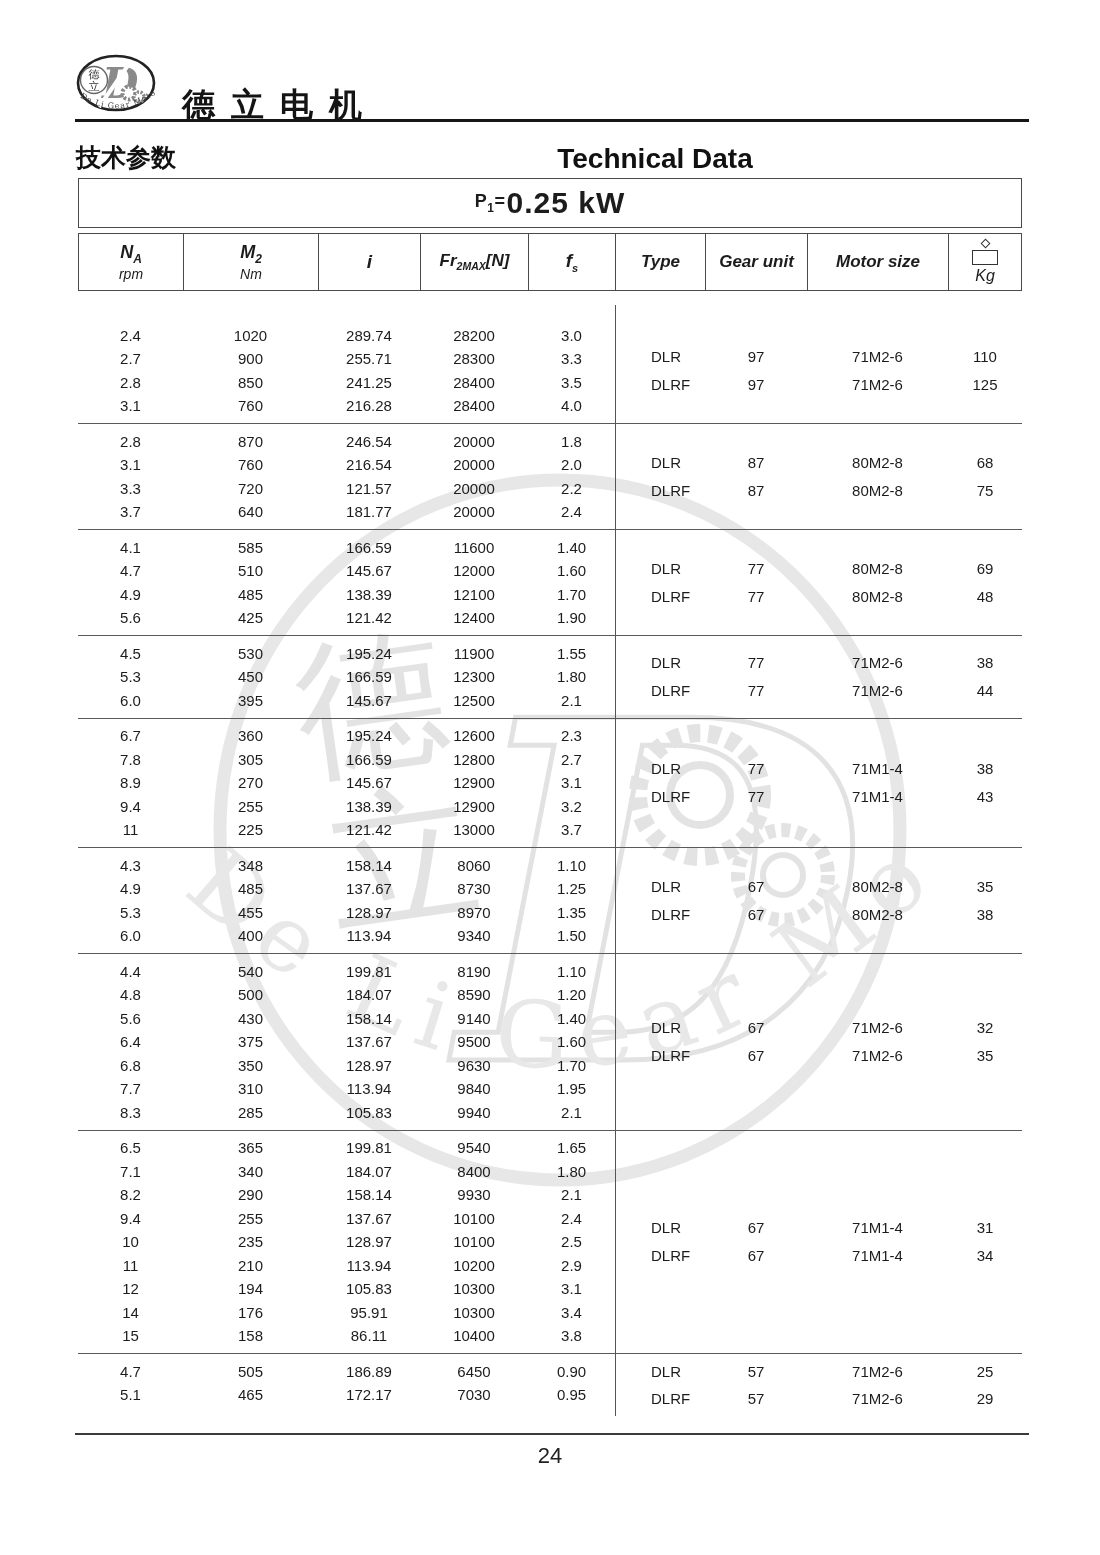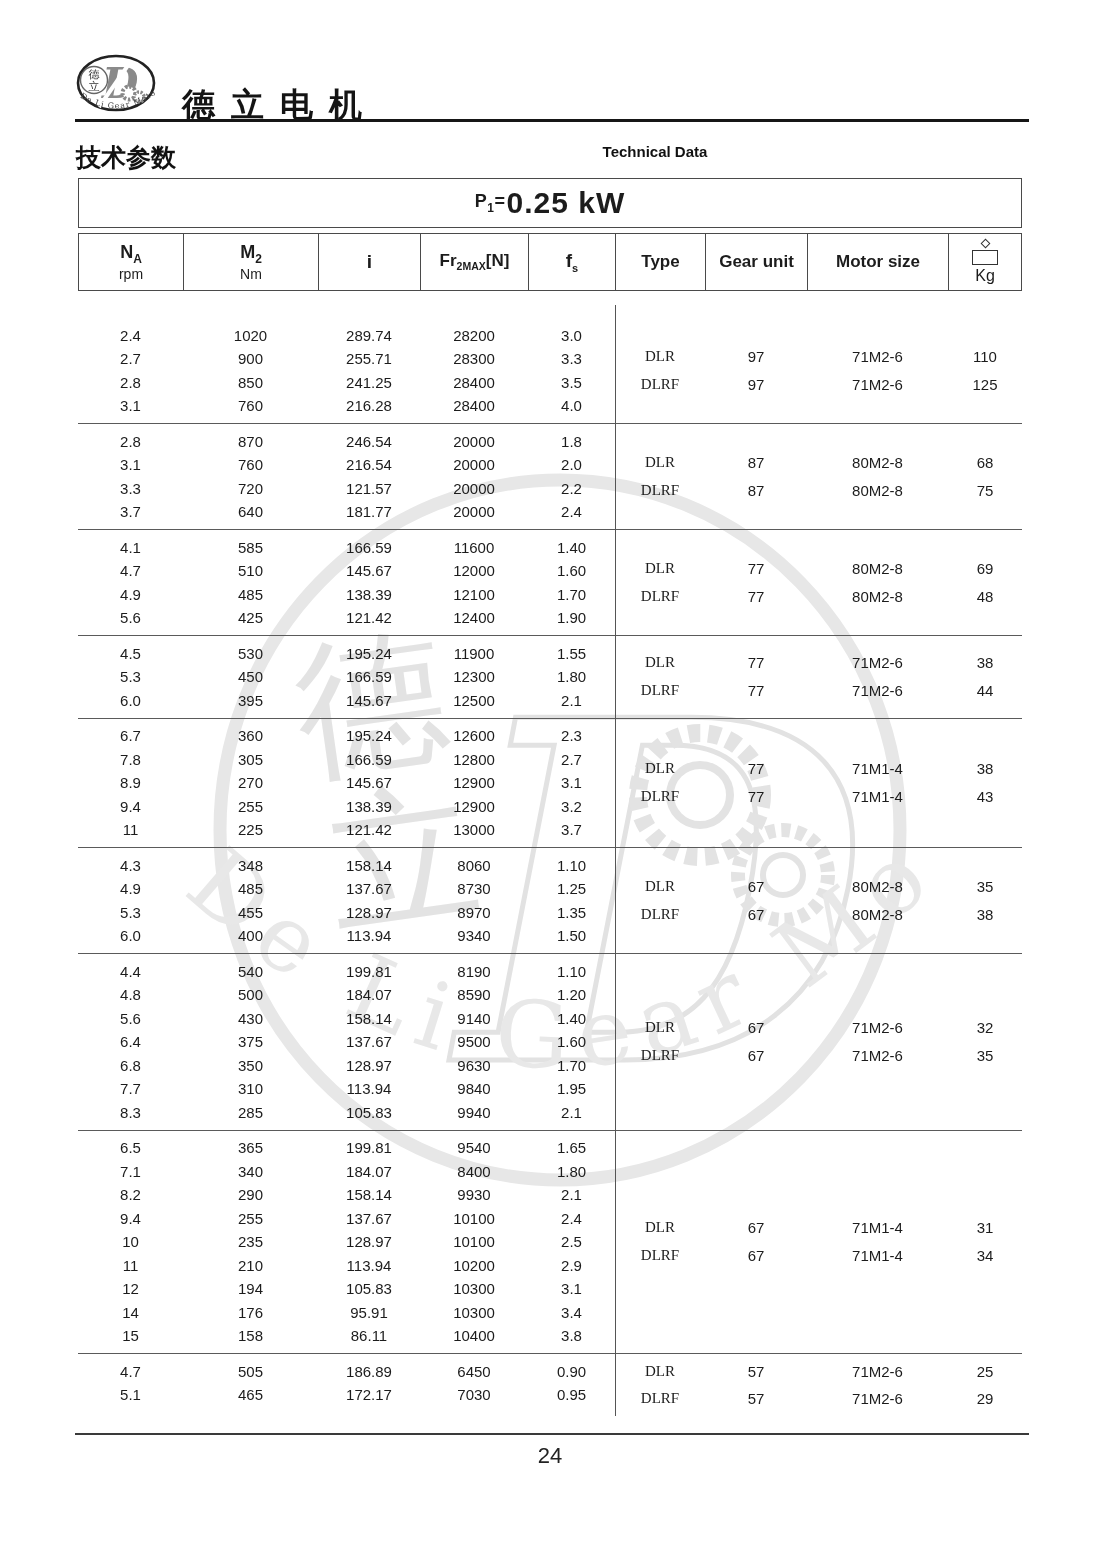--- a/index.html
+++ b/index.html
@@ -12,34 +12,34 @@
   .watermark{position:absolute;left:115px;top:455px;z-index:0;}
   
   .logo-svg{position:absolute;left:72px;top:52px;z-index:1;}
   .brand-name{
     position:absolute;left:182px;top:64px;z-index:1;
     font-family:"DejaVu Serif",serif;font-weight:bold;font-size:33px;
     letter-spacing:16px;color:#141414;white-space:nowrap;margin-top:19px;
   }
   .top-rule{position:absolute;left:75px;top:119px;width:954px;height:2.5px;background:#161616;z-index:1;}
   .section-cn{position:absolute;left:76px;top:141px;font-size:25px;font-weight:bold;z-index:1;color:#111;}
-  .section-en{position:absolute;left:655px;top:143px;transform:translateX(-50%);font-size:15px;font-weight:bold;z-index:1;color:#111;}
+  .section-en{position:absolute;left:655px;top:143px;transform:translateX(-50%);font-size:28px;font-weight:bold;z-index:1;color:#111;}
   
   .power-box{
     position:absolute;left:78px;top:178px;width:944px;height:50px;z-index:1;
     border:1.5px solid #4a4a4a;box-sizing:border-box;
     display:flex;align-items:center;justify-content:center;background:transparent;
   }
   .power-small{font-size:18px;font-weight:bold;letter-spacing:0.5px;}
   .power-small sub{font-size:12px;}
   .power-big{font-size:30px;font-weight:bold;letter-spacing:1px;margin-left:1px;}
   
   .thead{
     position:absolute;left:78px;top:233px;width:944px;height:58px;z-index:1;
-    border:1.5px solid #4a4a4a;box-sizing:border-box;display:flex;background:transparent;
+    border:1.5px solid #4a4a4a;box-sizing:border-box;display:flex;background:transparent;font-style:italic;
   }
   .th{
     display:flex;flex-direction:column;align-items:center;justify-content:center;
     border-right:1.3px solid #4a4a4a;box-sizing:border-box;line-height:1.12;
   }
   .th:last-child{border-right:none;}
   .w1{width:105px;} .w2{width:135px;} .w3{width:102px;} .w4{width:108px;}
   .w5{width:87px;}  .w6{width:90px;}  .w7{width:102px;} .w8{width:141px;} .w9{width:74px;flex:1;}
   .h-main{font-size:18px;font-weight:bold;}
   .h-main sub{font-size:12px;}
@@ -58,21 +58,21 @@
   .tbody::after{
     content:'';position:absolute;left:537px;top:0;bottom:0;width:1.2px;background:#555;
   }
   .group{display:flex;border-bottom:1.2px solid #5a5a5a;padding:5.5px 0;}
   .group:last-child{border-bottom:none;}
   .g-left{width:537px;}
   .g-right{width:407px;display:flex;flex-direction:column;justify-content:center;gap:4px;}
   .drow,.vrow{display:flex;line-height:23.5px;font-size:15px;white-space:nowrap;}
   .c{display:inline-block;text-align:center;}
   .c1{width:105px;} .c2{width:135px;} .c3{width:102px;} .c4{width:108px;} .c5{width:87px;}
-  .vt{width:90px;text-align:center;box-sizing:border-box;font-family:Liberation Serif, serif;}
+  .vt{width:90px;text-align:left;padding-left:36px;box-sizing:border-box;}
   .vg{width:102px;} .vm{width:141px;} .vk{width:74px;}
   
   .footer-line{position:absolute;left:75px;top:1433px;width:954px;height:2px;background:#3a3a3a;z-index:1;}
   .page-num{position:absolute;left:550px;top:1443px;transform:translateX(-50%);font-size:22px;z-index:1;color:#222;}
 </style>
 </head>
 <body>
 
 <div class="page">
 

